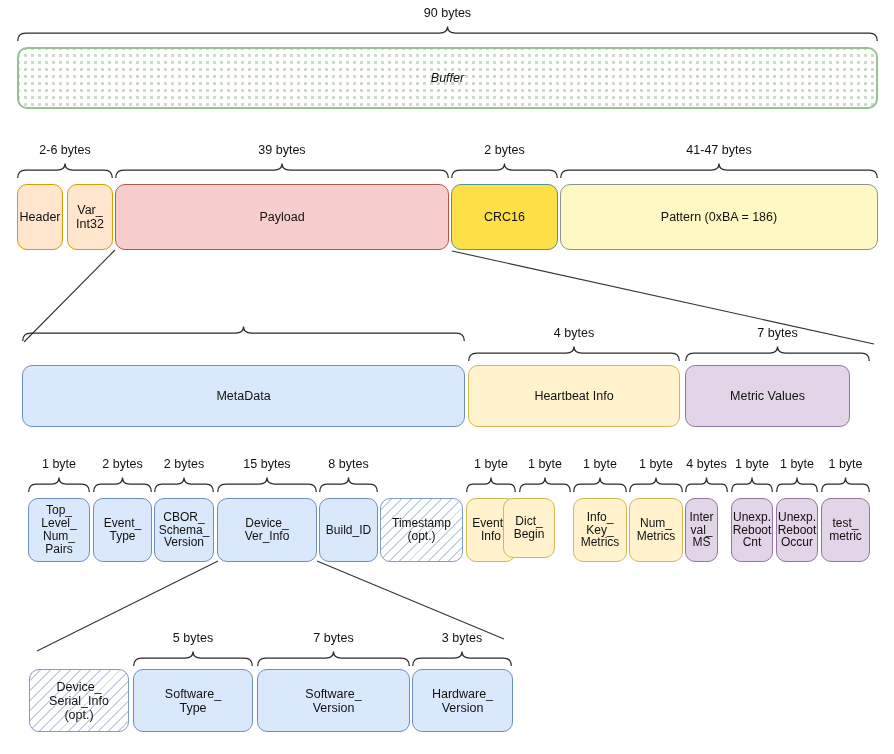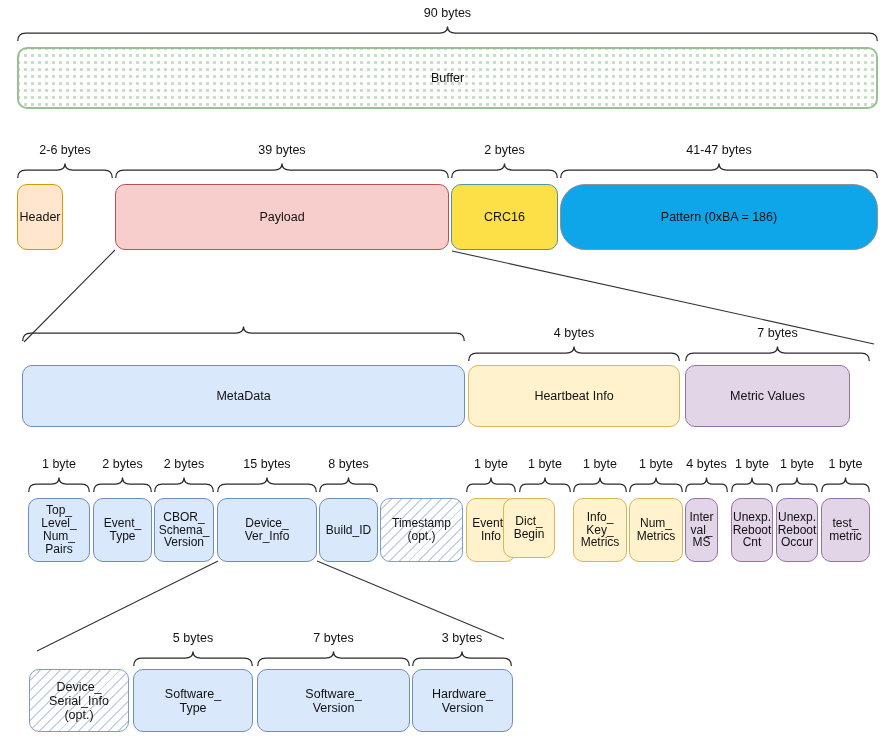--- a/index.html
+++ b/index.html
@@ -11,36 +11,37 @@
   .box{
     position:absolute;box-sizing:border-box;border-radius:10px;
     display:flex;align-items:center;justify-content:center;
     text-align:center;font-size:12.5px;line-height:1.12;white-space:pre-line;
     border:1.6px solid #000;
   }
   .sm{font-size:12px;line-height:1.07;text-align:center;}
   .orange{background:#FFE6CC;border-color:#D79B00;}
   .pink{background:#F8CECC;border-color:#B85450;}
   .teal{background:#fde047;border-color:#4F969C;}
-  .gray{background:#0ea5e9;border-color:#919191;border-radius:25px;}
+  .gray{background:#fef9c3;border-color:#919191;}
   .blue{background:#DAE8FC;border-color:#6C8EBF;}
   .yellow{background:#FFF2CC;border-color:#D6B656;}
   .purple{background:#E1D5E7;border-color:#9673A6;}
   .hatch{
     background-color:#fff;
     background-image:repeating-linear-gradient(135deg,
       rgba(126,157,208,0.45) 0px, rgba(126,157,208,0.45) 1.3px,
       transparent 1.3px, transparent 7px);
     border-color:#7D9CC9;
   }
   .bufferbox{
     background-color:#fff;
     background-image:radial-gradient(circle,#C7DEC5 1.4px, transparent 1.6px);
     background-size:7px 7px;background-position:3px 3px;
     border:2px solid #97C195;
+    font-style:italic;
   }
   .bgroup{position:absolute;text-align:center;}
   .blabel{font-size:12.5px;height:20px;line-height:16px;white-space:nowrap;}
   .brace{display:block;margin:0 auto;overflow:visible;}
 </style>
 </head>
 <body>
 
 <div class="canvas">
 
@@ -78,20 +79,22 @@
       </svg>
     </div>
   <div class="bgroup" style="left:560px;top:142px;width:318px">
       <div class="blabel">41-47 bytes</div>
       <svg width="318" height="18" class="brace">
         <path d="M0.7,16 Q0.7,8 8.7,8 L151,8 Q159,8 159,1.5 Q159,8 167,8 L309.3,8 Q317.3,8 317.3,16" fill="none" stroke="#2b2b2b" stroke-width="1.25"></path>
       </svg>
     </div>
 
   <div class="box orange" style="left:17px;top:184px;width:46px;height:66px">Header</div>
+  <div class="box orange" style="left:67px;top:184px;width:46px;height:66px">Var_
+Int32</div>
   <div class="box pink" style="left:115px;top:184px;width:334px;height:66px">Payload</div>
   <div class="box teal" style="left:451px;top:184px;width:107px;height:66px">CRC16</div>
   <div class="box gray" style="left:560px;top:184px;width:318px;height:66px">Pattern (0xBA = 186)</div>
 
   <div class="bgroup" style="left:22px;top:325px;width:443px">
       <svg width="443" height="18" class="brace">
         <path d="M0.7,16 Q0.7,8 8.7,8 L213.5,8 Q221.5,8 221.5,1.5 Q221.5,8 229.5,8 L434.3,8 Q442.3,8 442.3,16" fill="none" stroke="#2b2b2b" stroke-width="1.25"></path>
       </svg>
     </div>
   <div class="bgroup" style="left:468px;top:325px;width:212px">

